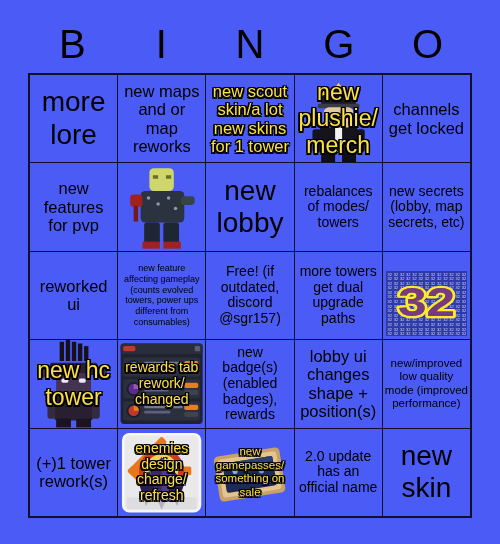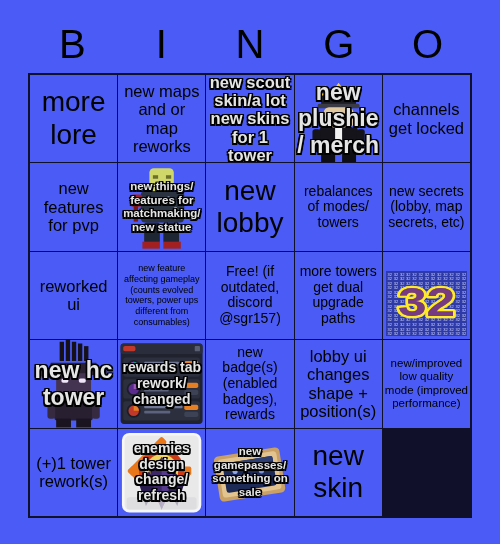--- a/index.html
+++ b/index.html
@@ -80,22 +80,22 @@
 
   
   .sz-xl .cell-text { font-size: 28px; line-height: 1.16; }
   .sz-lg .cell-text { font-size: 16.5px; }
   .sz-md .cell-text { font-size: 14px; }
   .sz-sm .cell-text { font-size: 11.5px; line-height: 1.18; }
   .sz-xs .cell-text { font-size: 9px; line-height: 1.2; }
 
   
   .outlined .cell-text {
-    color: #e5e5e5;
-    font-weight: bold;
+    color: #fde047;
+    font-weight: normal;
     text-shadow:
       -1.5px -1.5px 0 #000, 1.5px -1.5px 0 #000,
       -1.5px  1.5px 0 #000, 1.5px  1.5px 0 #000,
       -1.5px 0 0 #000, 1.5px 0 0 #000,
       0 -1.5px 0 #000, 0 1.5px 0 #000;
   }
   .outlined.sz-xl .cell-text { font-size: 23px; }
 
   
   .art {
@@ -183,21 +183,20 @@
     <circle cx="66" cy="52" r="2" fill="#8d98ad"></circle>
     <rect x="14" y="36" width="14" height="14" rx="4" fill="#a32020"></rect>
     <rect x="18" y="49" width="5" height="18" fill="#7a1616"></rect>
     <rect x="72" y="38" width="16" height="10" rx="4" fill="#38424f"></rect>
     <rect x="30" y="68" width="18" height="24" rx="3" fill="#1e2633"></rect>
     <rect x="52" y="68" width="18" height="24" rx="3" fill="#1e2633"></rect>
     <rect x="28" y="90" width="20" height="8" fill="#a32020"></rect>
     <rect x="52" y="90" width="20" height="8" fill="#a32020"></rect>
   </svg>
         </div>
-        <div class="cell-text">new things/ features for matchmaking/ new statue</div>
       </div>
       <div class="cell sz-xl">
         <div class="cell-text">new lobby</div>
       </div>
       <div class="cell sz-md">
         <div class="cell-text">rebalances of modes/ towers</div>
       </div>
       <div class="cell sz-md">
         <div class="cell-text">new secrets (lobby, map secrets, etc)</div>
       </div>
@@ -524,18 +523,21 @@
       <circle cx="50" cy="43" r="2" fill="#c3d0f5"></circle>
       <circle cx="64" cy="50" r="3" fill="#7b91d8"></circle>
       <circle cx="41" cy="58" r="2" fill="#9fb2ee"></circle>
       <circle cx="58" cy="61" r="2.5" fill="#6d84cf"></circle>
       <rect x="21" y="35" width="58" height="6" rx="2" fill="#2d3f73"></rect>
     </g>
   </svg>
         </div>
         <div class="cell-text">new gamepasses/ something on sale</div>
       </div>
+      <div class="cell sz-md">
+        <div class="cell-text">2.0 update has an official name</div>
+      </div>
       <div class="cell sz-xl">
         <div class="cell-text">new skin</div>
       </div>
     </div>
 
 </div>
 
 </body></html>

